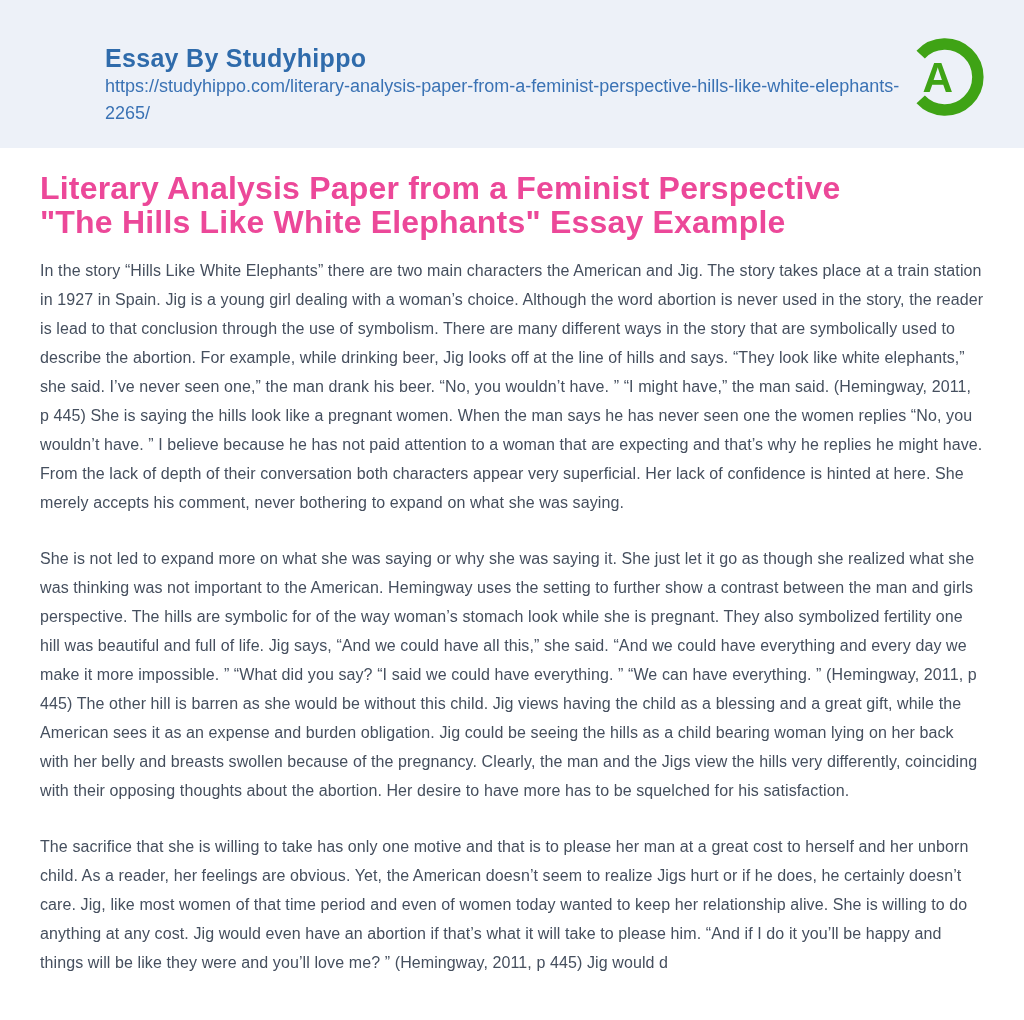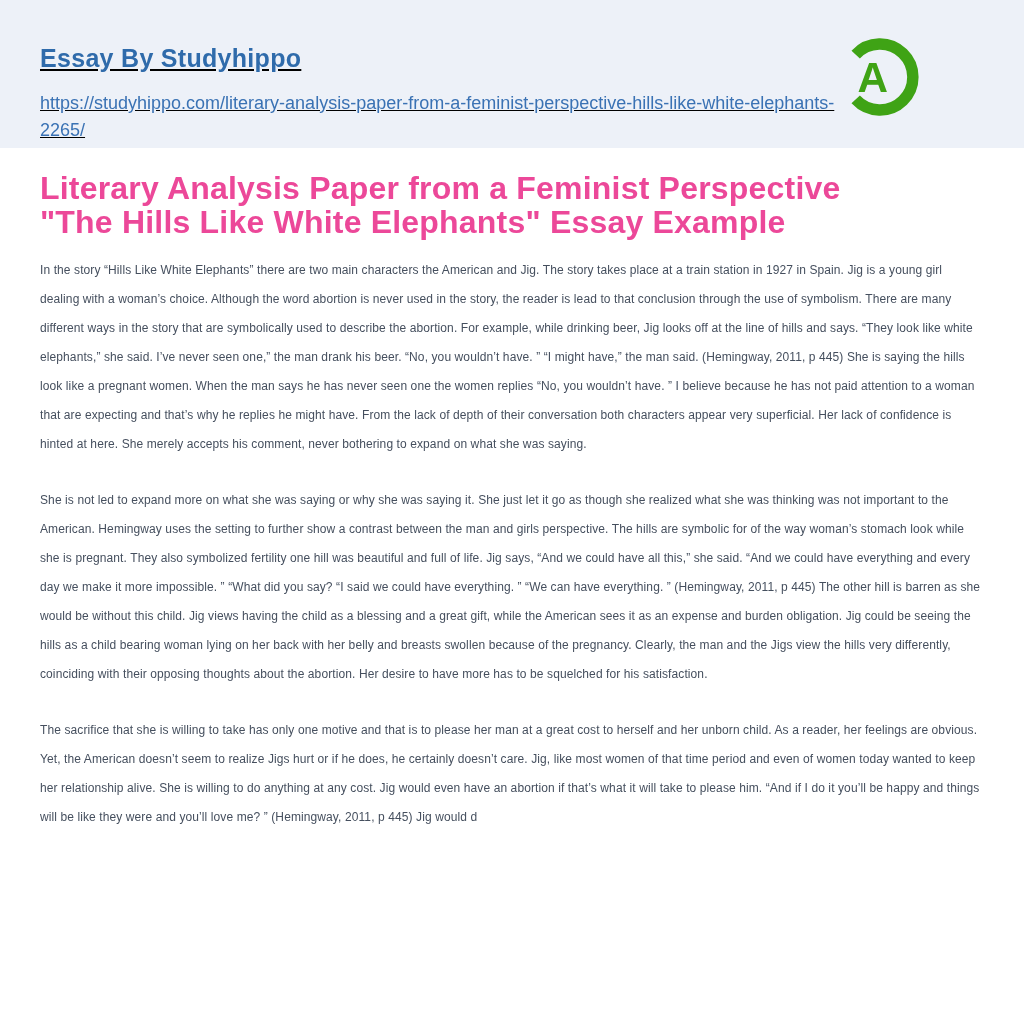--- a/index.html
+++ b/index.html
@@ -11,40 +11,38 @@
     overflow: hidden;
     font-family: "Liberation Sans", "DejaVu Sans", sans-serif;
   }
   .header-band {
     background: #edf1f8;
     width: 100%;
     height: 148px;
     box-sizing: border-box;
     padding: 34px 36px 0 40px;
     display: flex;
-    justify-content: flex-start;
+    justify-content: flex-end;
     align-items: flex-start;
-    text-decoration: underline;
   }
   .header-left {
     max-width: 800px;
   }
   .site-label {
     color: #2f6bab;
     font-size: 25px;
     font-weight: bold;
     letter-spacing: 0.3px;
     margin: 10px 0 0 0;
   }
   .page-url {
     display: block;
     color: #3a72b4;
     font-size: 18px;
     line-height: 27px;
-    margin-top: 17px;
     max-width: 795px;
     text-decoration: none;
     overflow-wrap: break-word;
     word-break: break-word;
   }
   .logo {
     flex: 0 0 auto;
     margin-top: -3px;
   }
   .main-content {
@@ -54,21 +52,21 @@
     color: #ec4899;
     font-size: 32px;
     line-height: 34px;
     font-weight: bold;
     letter-spacing: 0.2px;
     max-width: 860px;
     margin: 0 0 17px 0;
   }
   .article-body p {
     color: #454f5e;
-    font-size: 12px;
+    font-size: 16px;
     line-height: 29px;
     letter-spacing: 0.1px;
     margin: 0 0 27px 0;
     max-width: 948px;
   }
 </style>
 </head>
 <body>
 
 <div class="header-band">

